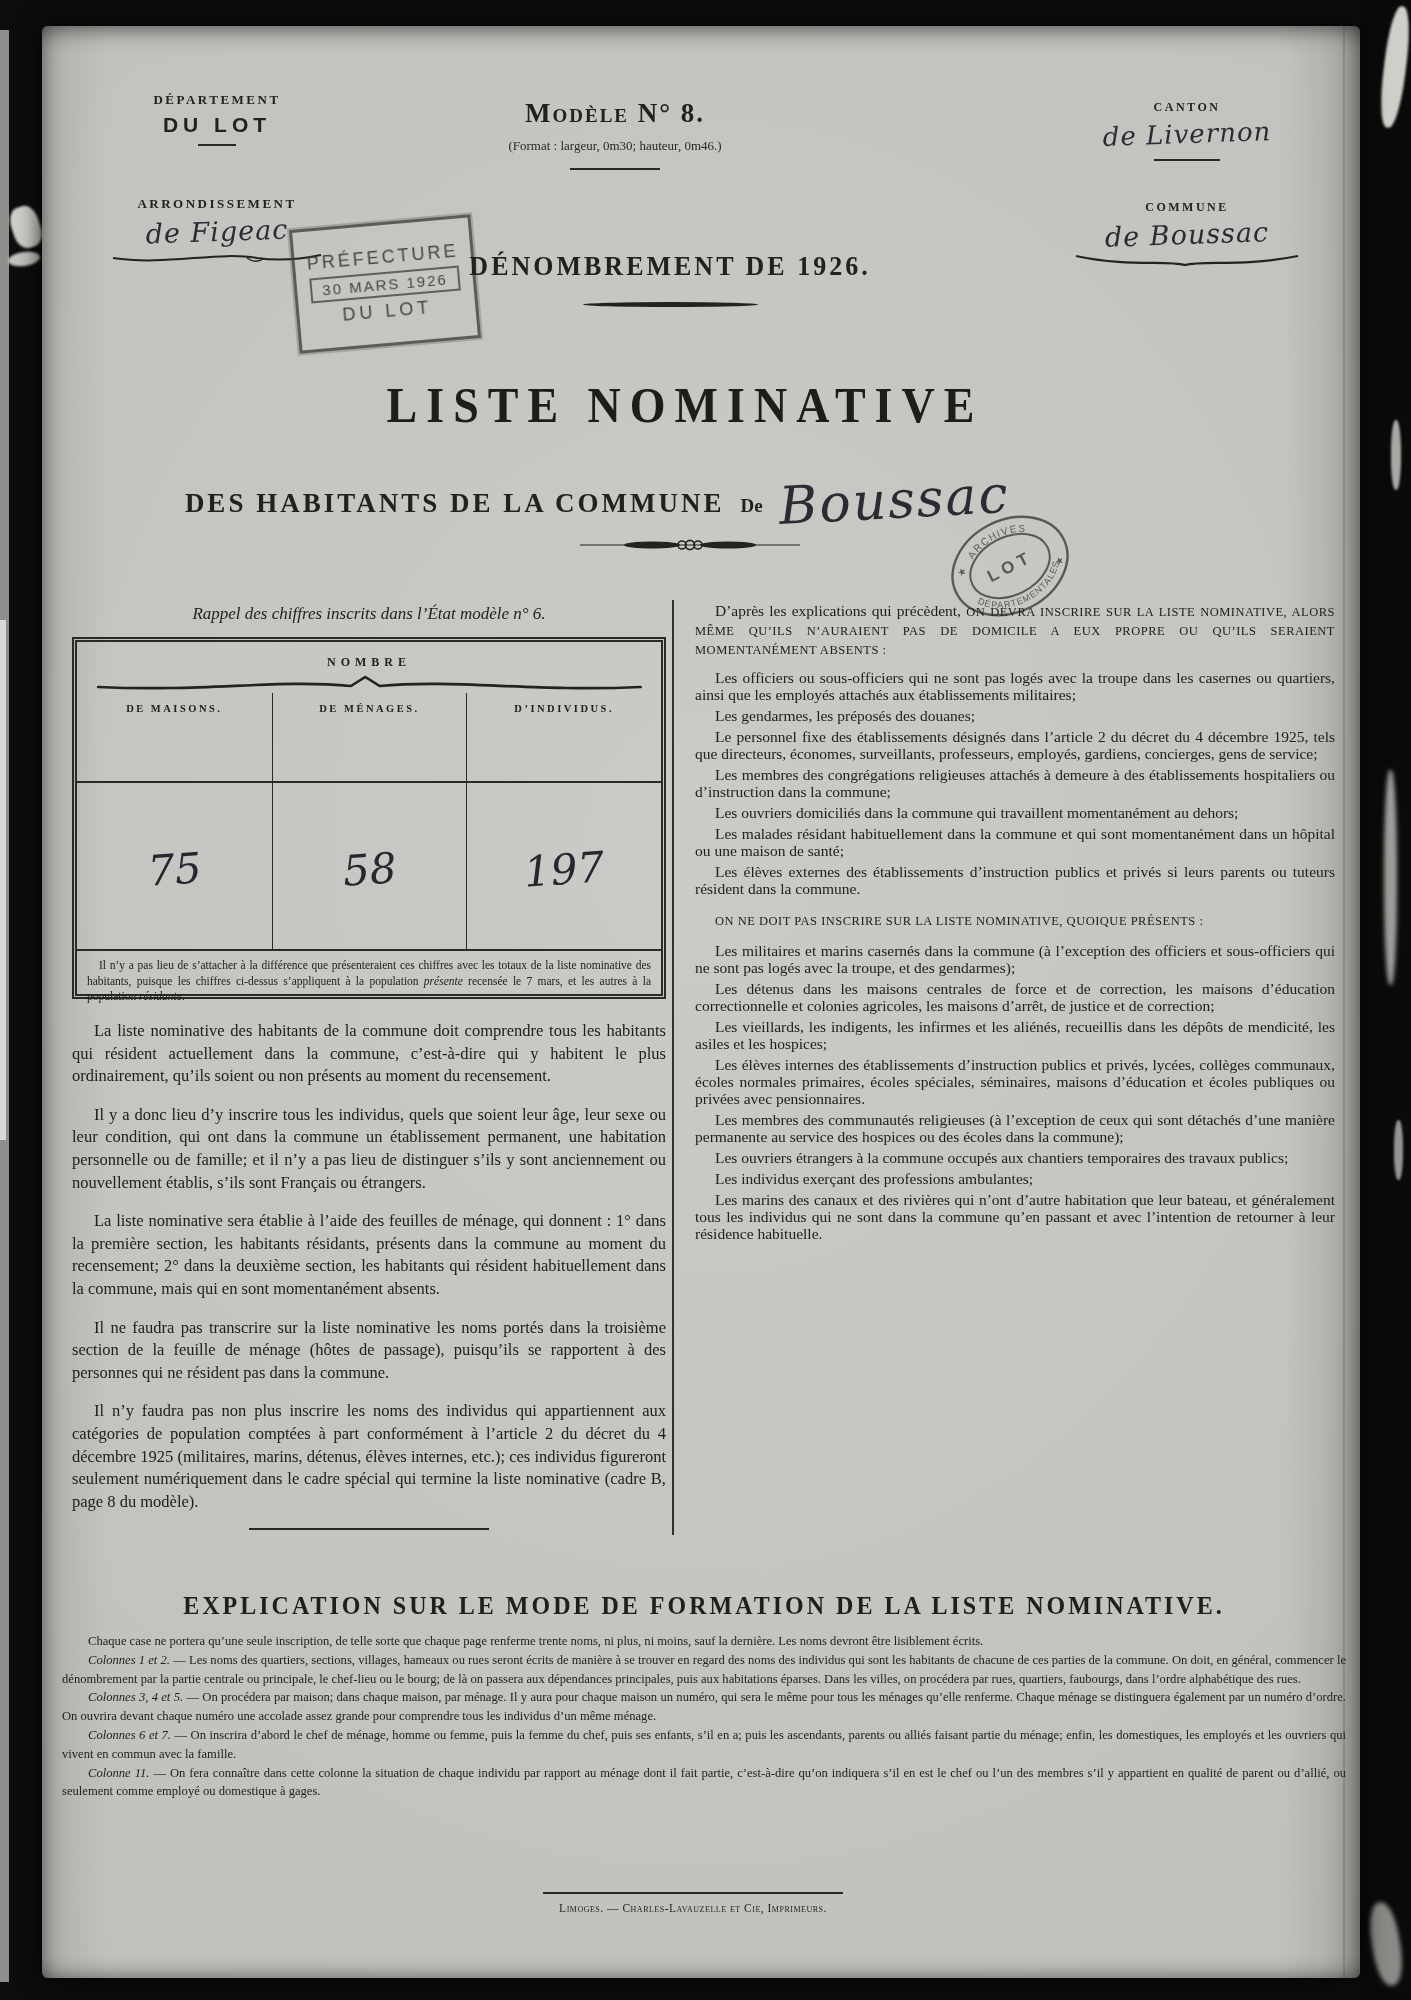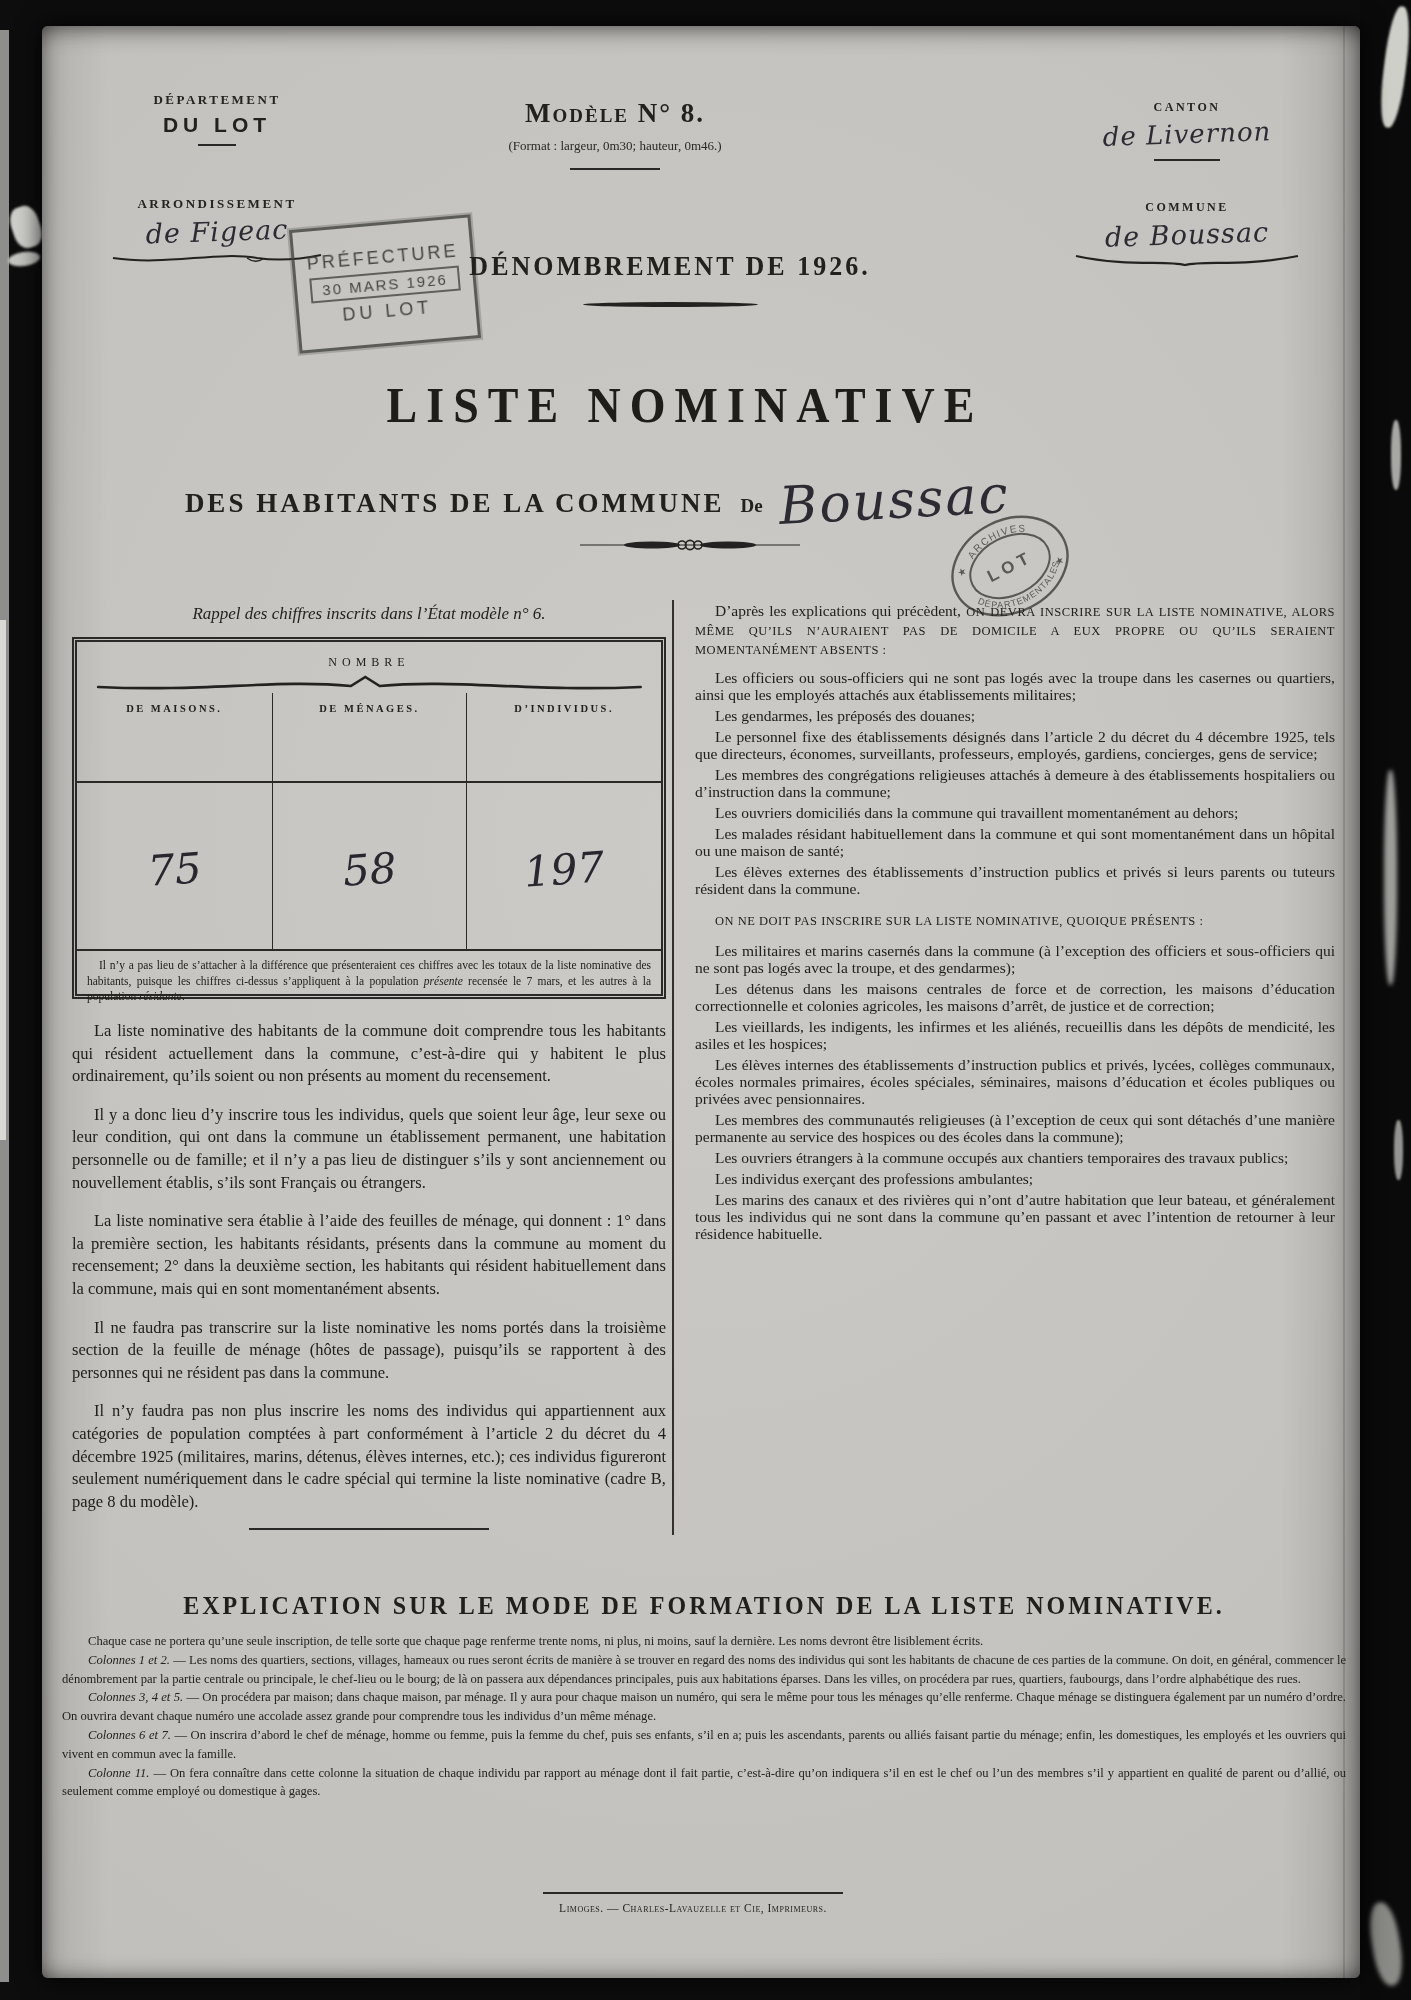--- a/index.html
+++ b/index.html
@@ -73,21 +73,21 @@
   .subtitle-hand{font-size:52px;font-style:italic;font-family:"DejaVu Serif",serif;color:#2c2b33;transform:rotate(-3deg);position:relative;top:6px;letter-spacing:2px;}
 
   
   .oval-stamp{left:902px;top:487px;transform:rotate(-27deg);opacity:.8;}
 
   
   .col-sep{left:630px;top:574px;width:2px;height:935px;background:#34312d;}
   .left-col{left:30px;top:578px;width:594px;}
   .rappel{font-style:italic;font-size:17px;text-align:center;color:#25231f;}
   .recap-table{margin-top:13px;border:5px double #2b2927;height:352px;}
-  .nombre{text-align:center;font-size:12px;letter-spacing:5px;padding-top:13px;font-weight:normal;}
+  .nombre{text-align:center;font-size:12px;letter-spacing:5px;padding-top:13px;font-weight:bold;}
   .brace-wrap{display:block;margin:3px auto 0;width:95%;}
   .tgrid{display:grid;grid-template-columns:1fr 1fr 1fr;height:256px;}
   .tcell{text-align:center;}
   .tcell.b{border-left:1.5px solid #2b2927;}
   .tcell-h{font-size:10.5px;letter-spacing:2.5px;font-weight:bold;padding:10px 0 12px;border-bottom:2.5px solid #2b2927;}
   .tcell-v{padding-top:62px;}
   .hand-num{font-size:42px;font-style:italic;font-family:"DejaVu Serif",serif;color:#28262e;transform:rotate(-4deg);display:inline-block;}
   .tfoot{border-top:2px solid #2b2927;padding:7px 10px 0;font-size:11.5px;line-height:15.5px;text-align:justify;text-indent:12px;}
   .tfoot i{font-style:italic;}
 

